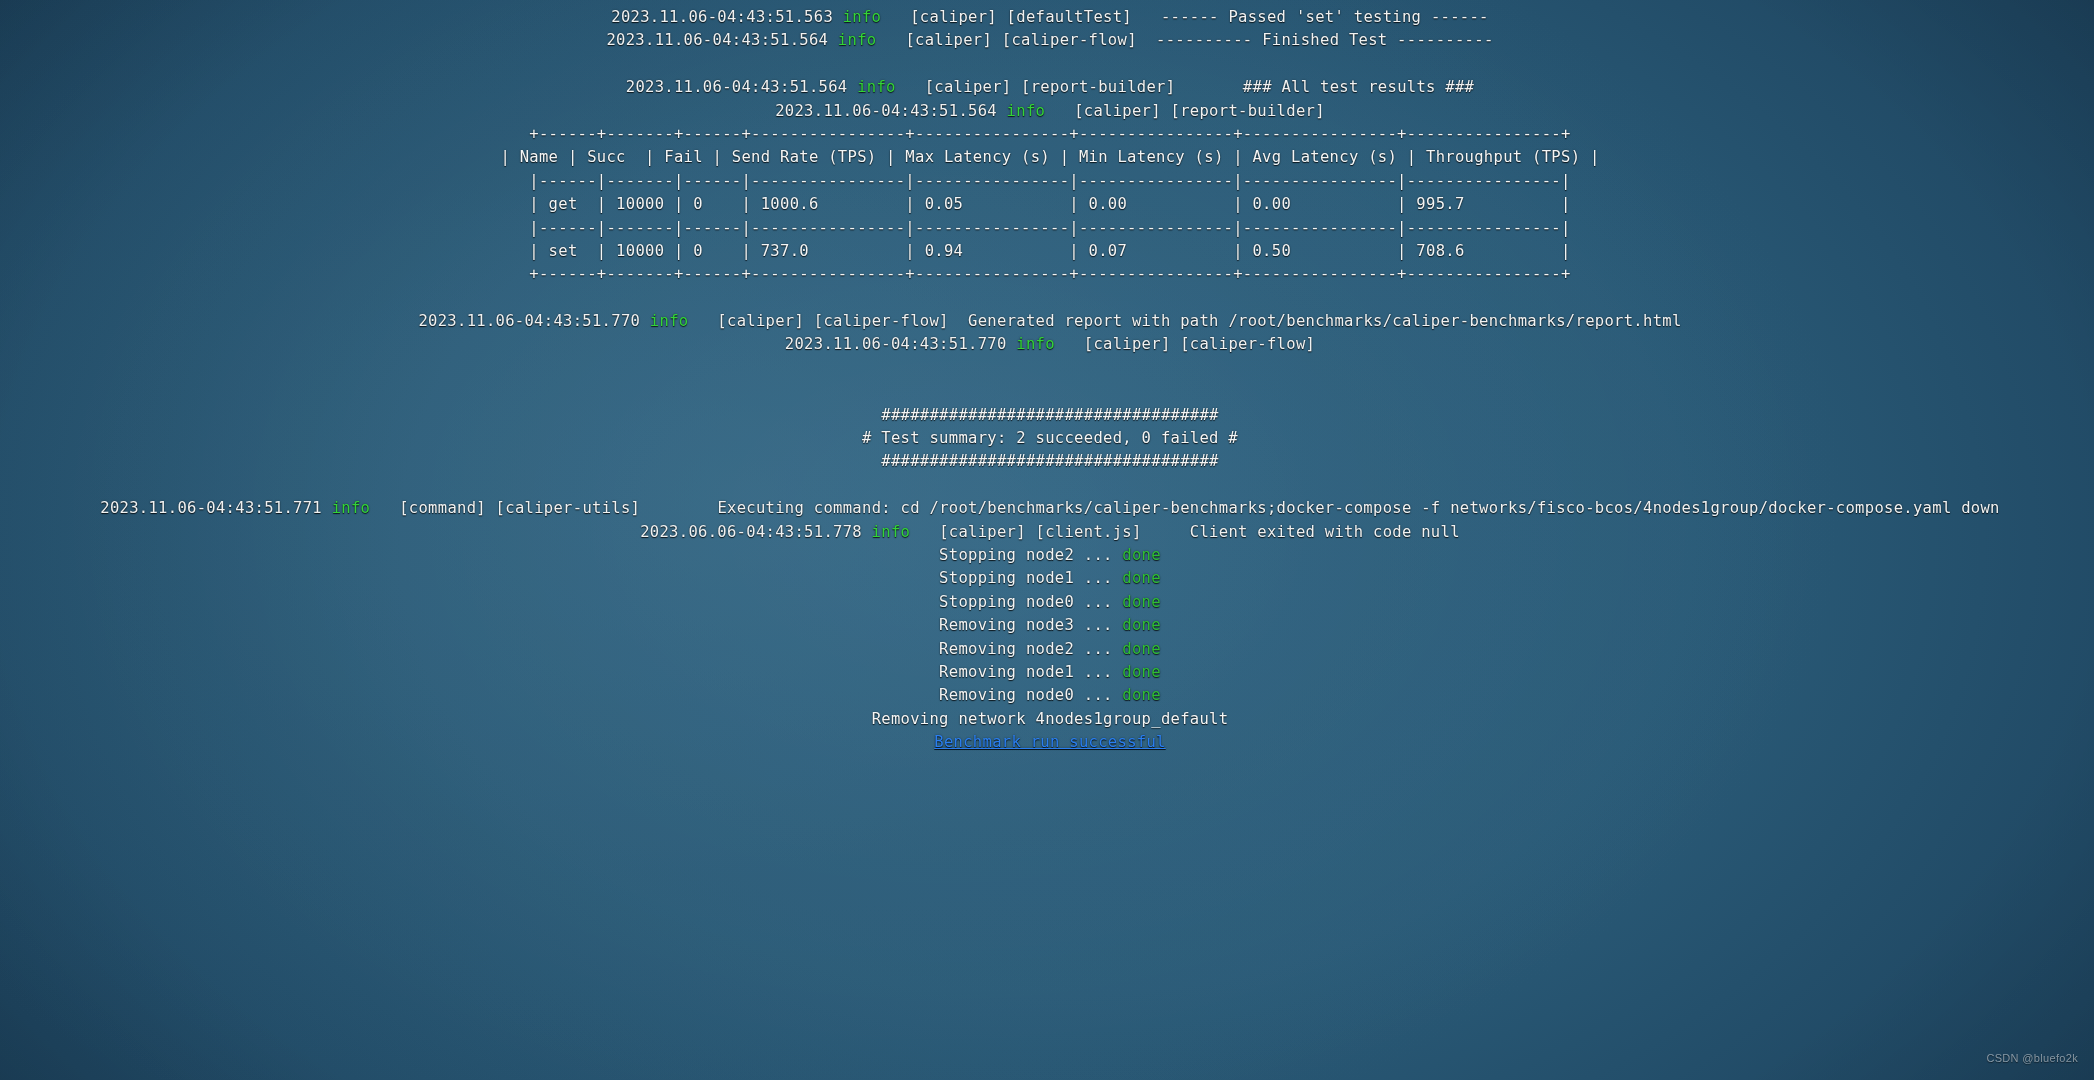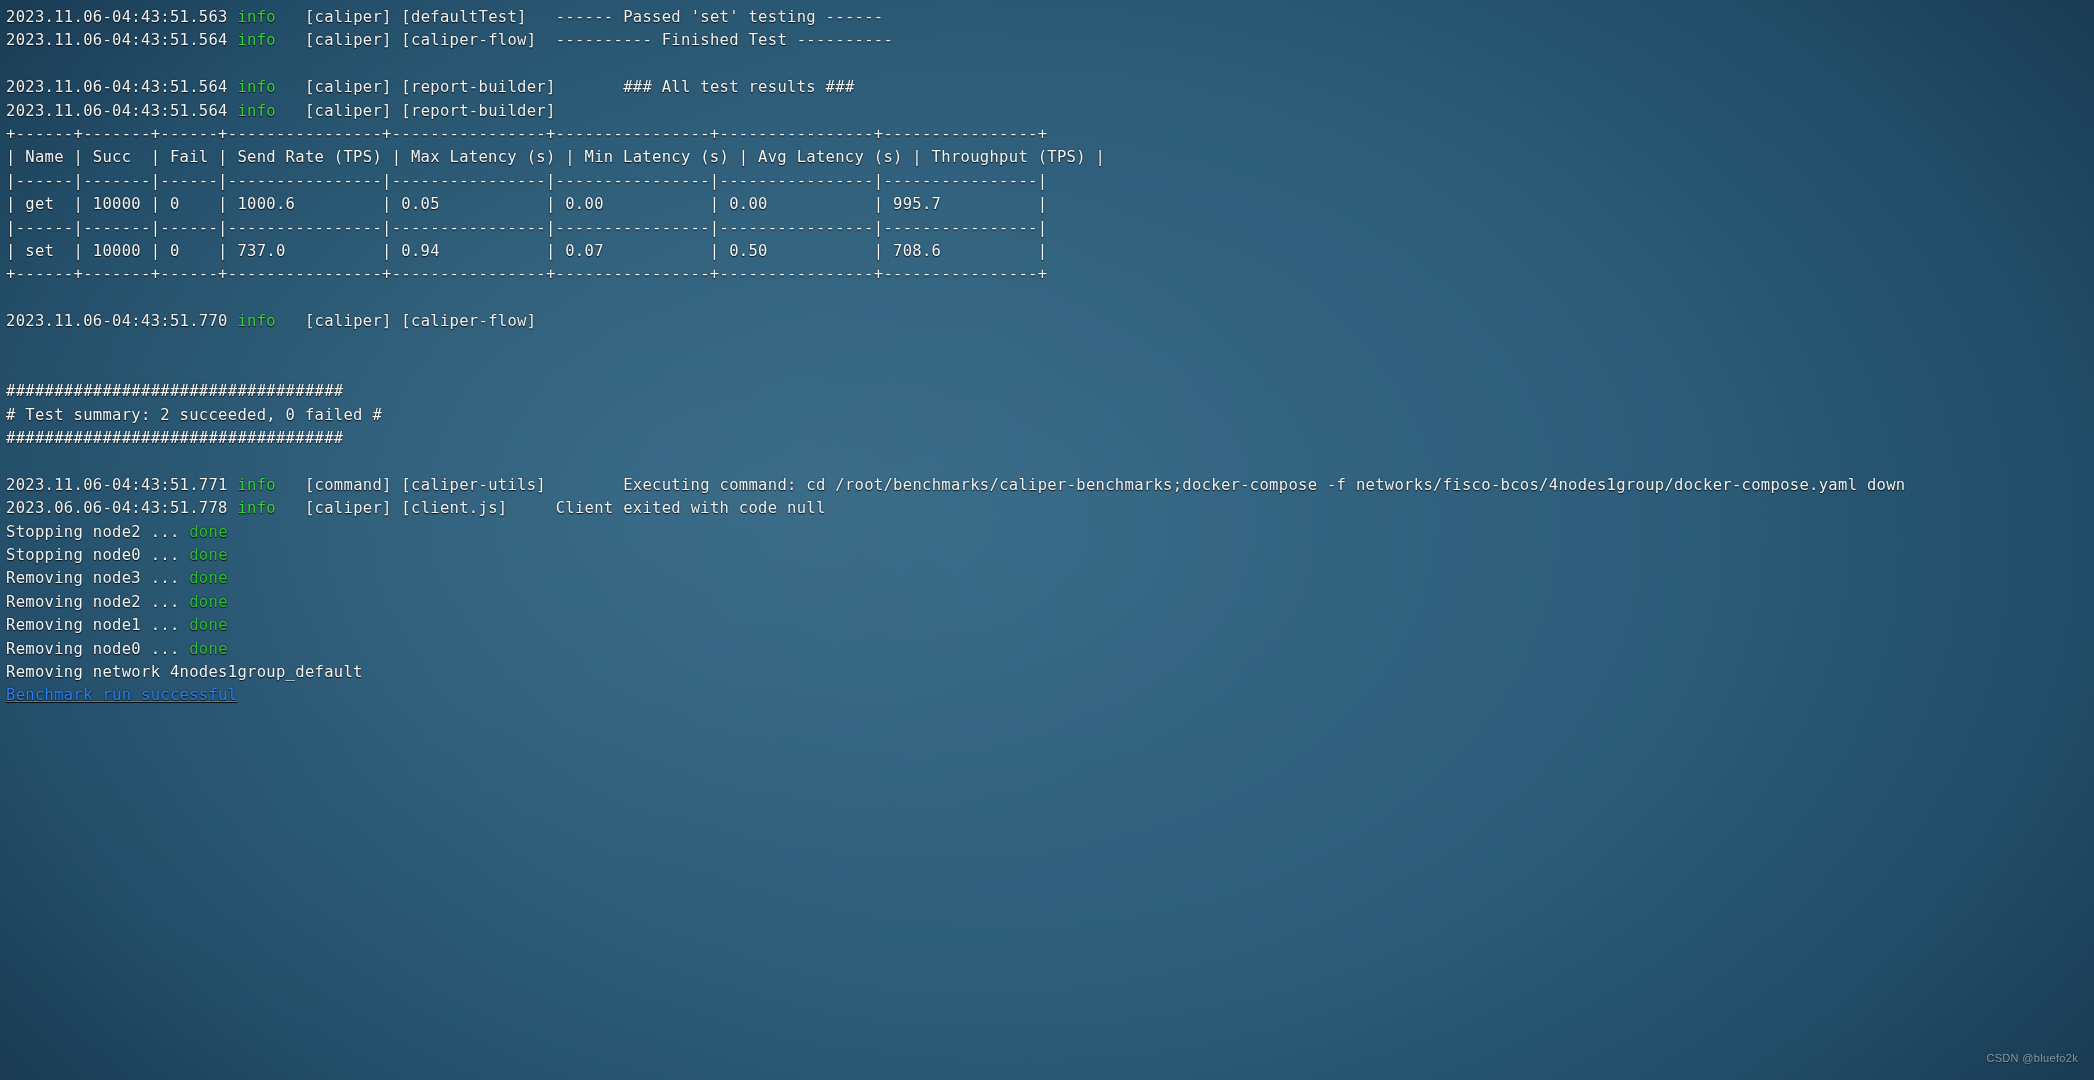--- a/index.html
+++ b/index.html
@@ -13,20 +13,21 @@
     width:2094px; height:1080px;
     background:
       radial-gradient(ellipse 1400px 900px at 36% 46%, rgba(60,110,138,0.55) 0%, rgba(50,96,122,0.28) 42%, rgba(30,60,80,0.0) 78%),
       radial-gradient(ellipse 1700px 1200px at 50% 50%, #2d6383 0%, #2a5b78 38%, #1e4560 72%, #16334a 100%),
       linear-gradient(160deg, #1b3c54 0%, #2a5b79 45%, #1a3a52 100%);
     font-family:"DejaVu Sans Mono","Liberation Mono",monospace;
     font-size:15.5px;
     line-height:23.4px;
     letter-spacing:0.02em;
     color:#f2f4f4;
+    text-align:center;
     -webkit-font-smoothing:antialiased;
   }
   
   #screen::after {
     content:"";
     position:absolute; inset:0;
     pointer-events:none;
     background:
       radial-gradient(ellipse 1500px 1050px at 45% 48%, rgba(255,255,255,0.035) 0%, rgba(0,0,0,0) 62%),
       radial-gradient(ellipse 1900px 1300px at 50% 50%, rgba(0,0,0,0) 55%, rgba(0,0,0,0.34) 100%);
@@ -73,30 +74,32 @@
       <div class="line"><span class="ts">2023.11.06-04:43:51.564</span> <span class="info">info</span>   <span class="tag">[caliper] [report-builder]</span>       <span class="msg">### All test results ###</span></div>
       <div class="line"><span class="ts">2023.11.06-04:43:51.564</span> <span class="info">info</span>   <span class="tag">[caliper] [report-builder]</span><span class="msg"></span></div>
       <div class="line table">+------+-------+------+----------------+----------------+----------------+----------------+----------------+</div>
       <div class="line table">| Name | Succ  | Fail | Send Rate (TPS) | Max Latency (s) | Min Latency (s) | Avg Latency (s) | Throughput (TPS) |</div>
       <div class="line table">|------|-------|------|----------------|----------------|----------------|----------------|----------------|</div>
       <div class="line table">| get  | 10000 | 0    | 1000.6         | 0.05           | 0.00           | 0.00           | 995.7          |</div>
       <div class="line table">|------|-------|------|----------------|----------------|----------------|----------------|----------------|</div>
       <div class="line table">| set  | 10000 | 0    | 737.0          | 0.94           | 0.07           | 0.50           | 708.6          |</div>
       <div class="line table">+------+-------+------+----------------+----------------+----------------+----------------+----------------+</div>
       <div class="blank">&nbsp;</div>
+      <div class="line"><span class="ts">2023.11.06-04:43:51.770</span> <span class="info">info</span>   <span class="tag">[caliper] [caliper-flow]</span>  <span class="msg">Generated report with path /root/benchmarks/caliper-benchmarks/report.html</span></div>
       <div class="line"><span class="ts">2023.11.06-04:43:51.770</span> <span class="info">info</span>   <span class="tag">[caliper] [caliper-flow]</span><span class="msg"></span></div>
       <div class="blank">&nbsp;</div>
       <div class="blank">&nbsp;</div>
       <div class="line hash">###################################</div>
       <div class="line hash"># Test summary: 2 succeeded, 0 failed #</div>
       <div class="line hash">###################################</div>
       <div class="blank">&nbsp;</div>
       <div class="line"><span class="ts">2023.11.06-04:43:51.771</span> <span class="info">info</span>   <span class="tag">[command] [caliper-utils]</span>        <span class="msg">Executing command: cd /root/benchmarks/caliper-benchmarks;docker-compose -f networks/fisco-bcos/4nodes1group/docker-compose.yaml down</span></div>
       <div class="line"><span class="ts">2023.06.06-04:43:51.778</span> <span class="info">info</span>   <span class="tag">[caliper] [client.js]</span>     <span class="msg">Client exited with code null</span></div>
       <div class="line"><span>Stopping node2 ... </span><span class="done">done</span></div>
+      <div class="line"><span>Stopping node1 ... </span><span class="done">done</span></div>
       <div class="line"><span>Stopping node0 ... </span><span class="done">done</span></div>
       <div class="line"><span>Removing node3 ... </span><span class="done">done</span></div>
       <div class="line"><span>Removing node2 ... </span><span class="done">done</span></div>
       <div class="line"><span>Removing node1 ... </span><span class="done">done</span></div>
       <div class="line"><span>Removing node0 ... </span><span class="done">done</span></div>
       <div class="line hash">Removing network 4nodes1group_default</div>
       <div class="line blue">Benchmark run successful</div>
       <div class="blank">&nbsp;</div>
     </div>
   <div id="watermark">CSDN @bluefo2k</div>

